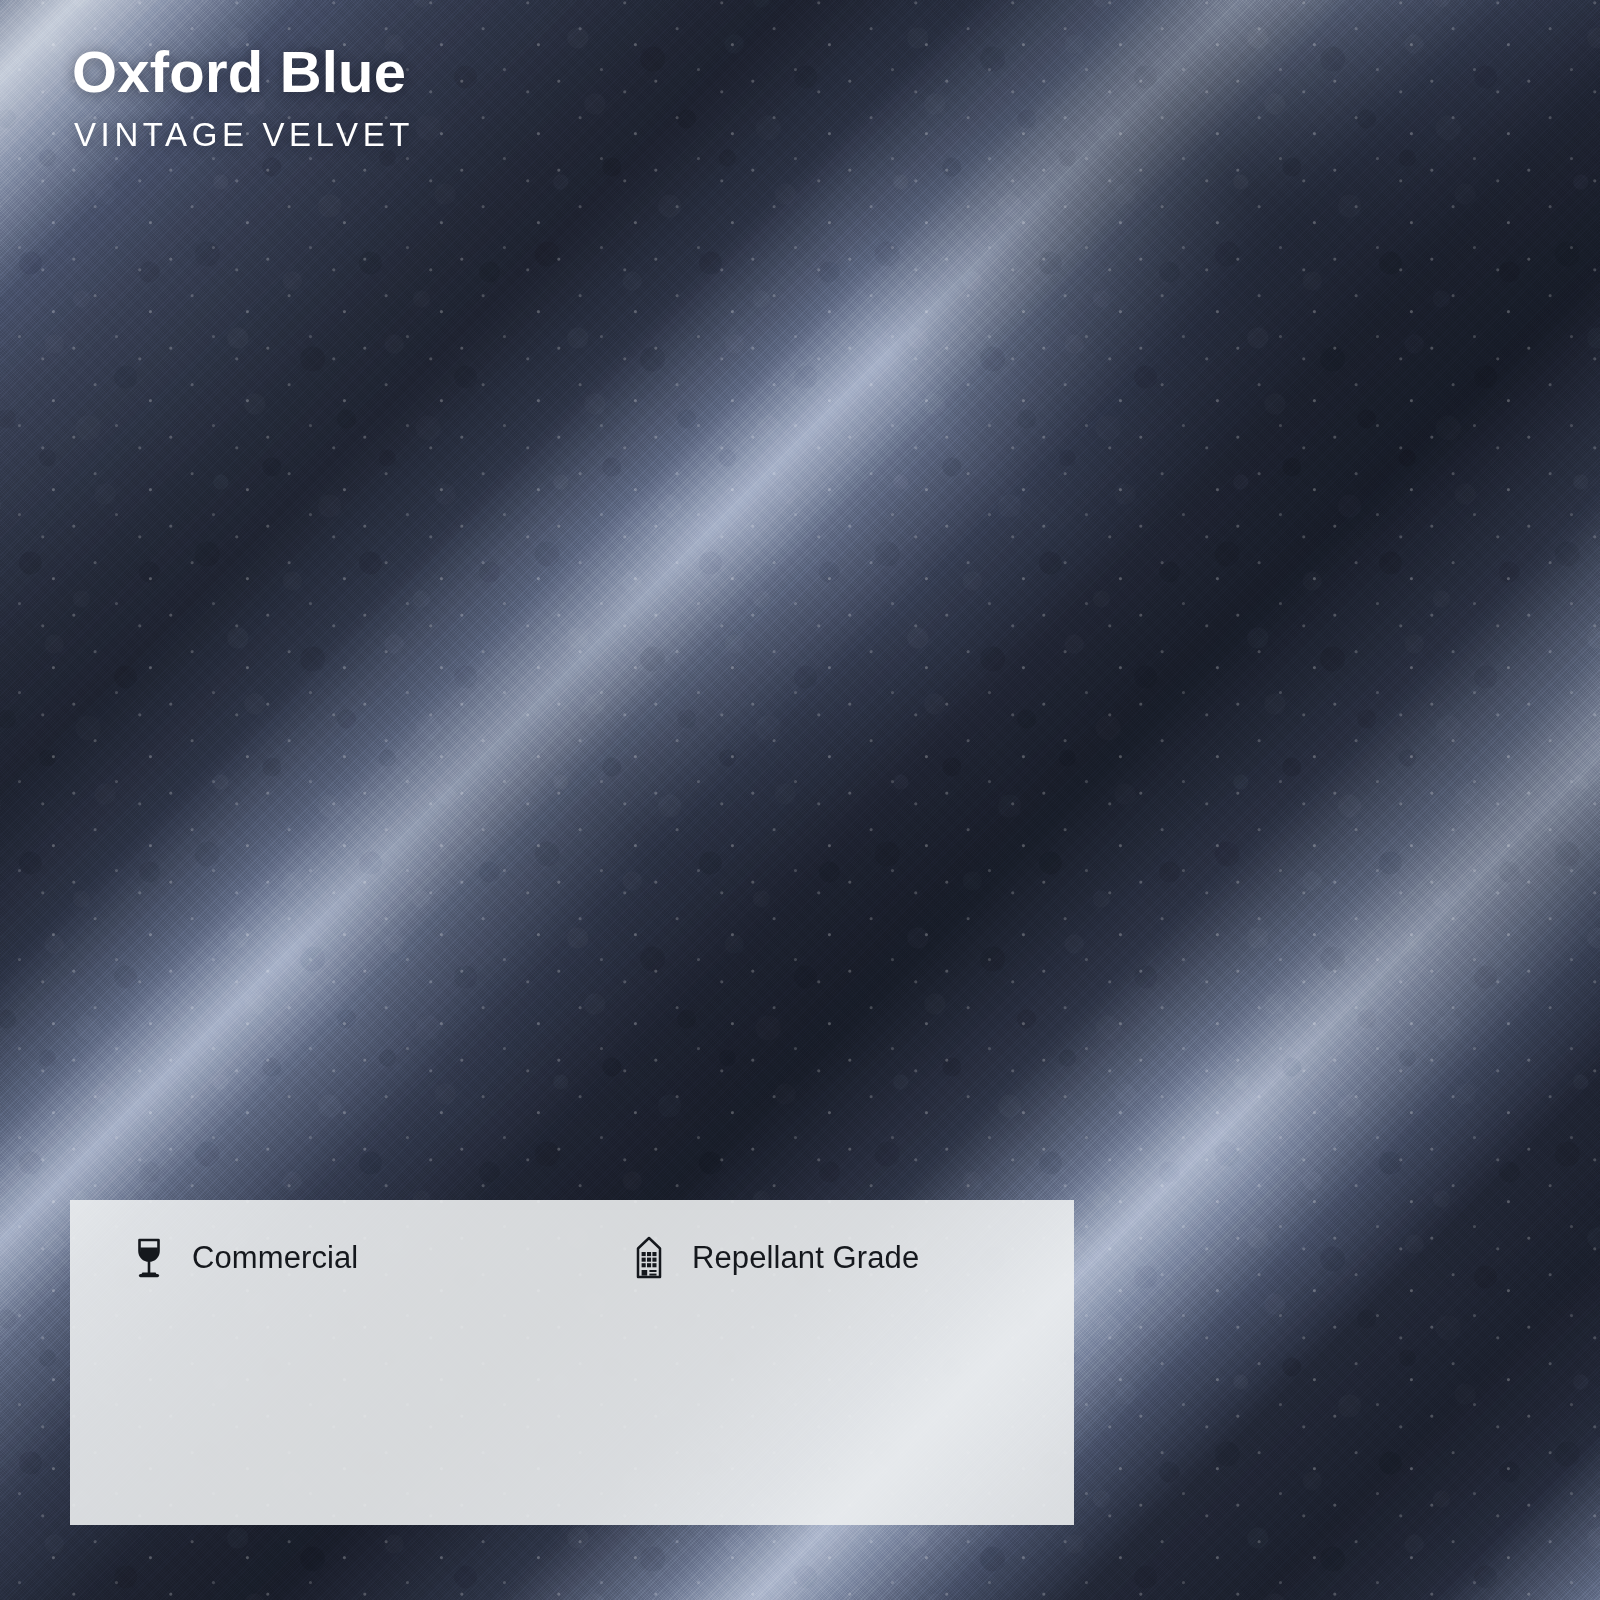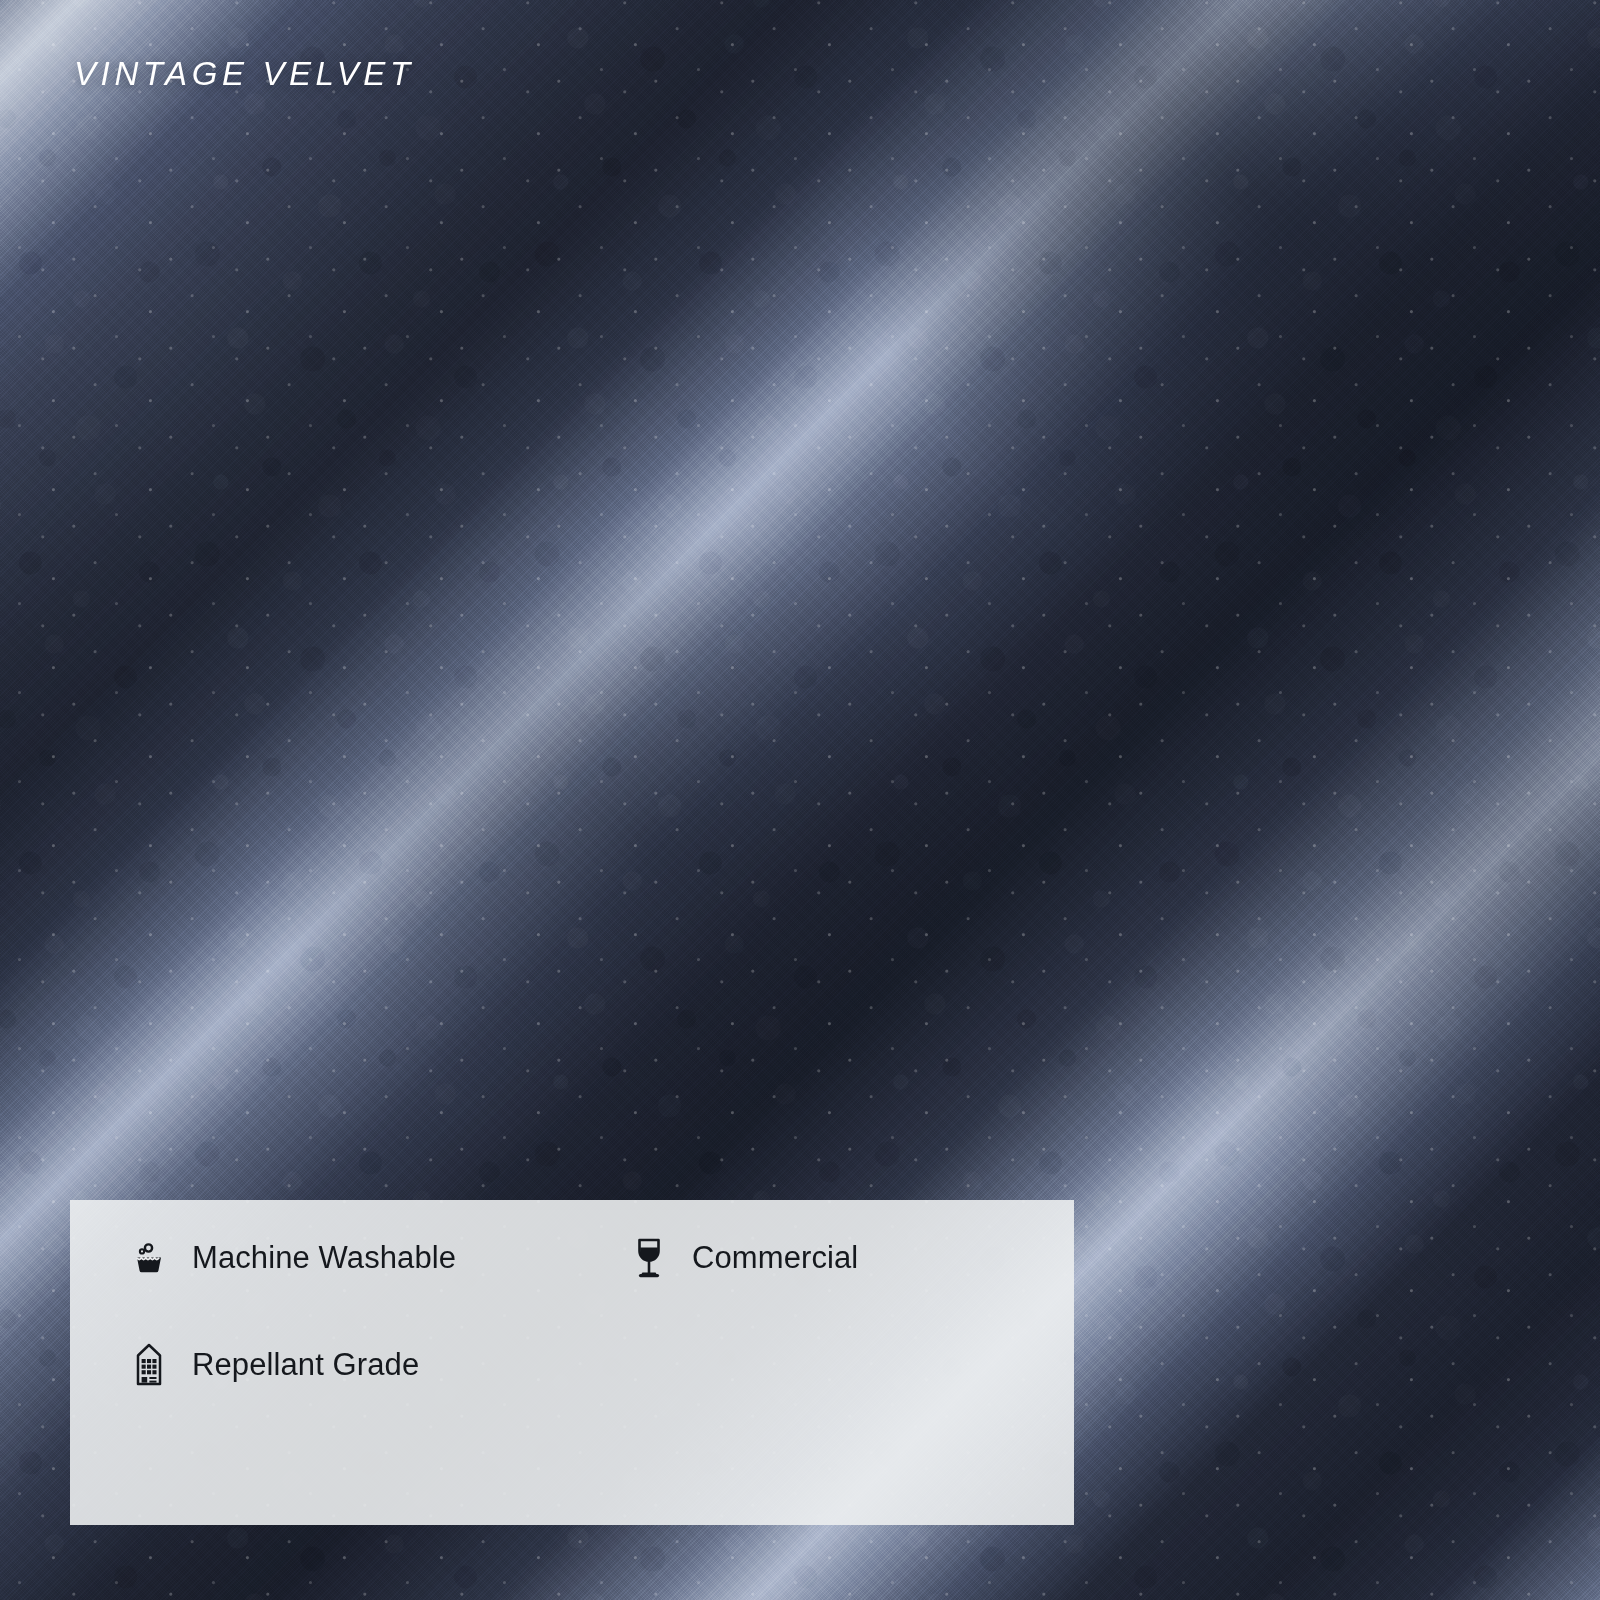--- a/index.html
+++ b/index.html
@@ -172,21 +172,20 @@
     text-shadow: 0 2px 14px rgba(10,14,24,0.45);
   }
   .title-sub {
     margin: 14px 0 0 2px;
     color: #ffffff;
     font-size: 33px;
     font-weight: 400;
     letter-spacing: 4.6px;
     line-height: 1.1;
     text-shadow: 0 2px 12px rgba(10,14,24,0.40);
-    font-style: italic;
   }
 
   
   .feature-panel {
     position: absolute;
     left: 70px;
     top: 1200px;
     width: 1004px;
     height: 325px;
     background: rgba(236,238,240,0.90);
@@ -230,36 +229,26 @@
 
   <div class="fabric-base"></div>
   <div class="fabric-bands"></div>
   <div class="fabric-sheen"></div>
   <div class="fabric-shadow"></div>
   <div class="fabric-crush"></div>
   <div class="fabric-pile"></div>
   <div class="fabric-flecks"></div>
 
   <div class="title-block">
+    <h1 class="title-main">Oxford Blue</h1>
     <p class="title-sub">VINTAGE VELVET</p>
   </div>
 
   <div class="feature-panel">
 
-    <div class="feature-item">
-      <span class="feature-icon">
-        <svg width="40" height="40" viewBox="0 0 40 40" aria-hidden="true">
-          <circle cx="19.5" cy="10" r="3.6" fill="none" stroke="#15181d" stroke-width="2.4"></circle>
-          <circle cx="13" cy="13.4" r="2.1" fill="none" stroke="#15181d" stroke-width="2.1"></circle>
-          <path d="M8 19.5 h24 l-2.6 13.2 a2 2 0 0 1 -2 1.6 H12.6 a2 2 0 0 1 -2 -1.6 Z" fill="#15181d"></path>
-          <path d="M8 19.8 q2.2 3.4 4.4 0 q2.2 3.4 4.4 0 q2.2 3.4 4.4 0 q2.2 3.4 4.4 0 q2.2 3.4 4.4 0" fill="none" stroke="#ecedef" stroke-width="2"></path>
-        </svg>
-      </span>
-      <span class="feature-label">Machine Washable</span>
-    </div>
 
 
     <div class="feature-item">
       <span class="feature-icon">
         <svg width="34" height="44" viewBox="0 0 34 44" aria-hidden="true">
           <path d="M7.5 4 H26.5 V15 A9.5 9.5 0 0 1 7.5 15 Z" fill="none" stroke="#15181d" stroke-width="2.6" stroke-linejoin="round"></path>
           <path d="M8.2 11.5 H25.8 V15.2 A8.8 8.8 0 0 1 8.2 15.2 Z" fill="#15181d"></path>
           <line x1="17" y1="24.4" x2="17" y2="37" stroke="#15181d" stroke-width="2.6"></line>
           <path d="M8.5 39.6 h17" stroke="#15181d" stroke-width="3.2" stroke-linecap="round"></path>
           <path d="M11 37.6 h12" stroke="#15181d" stroke-width="2.4" stroke-linecap="round"></path>

